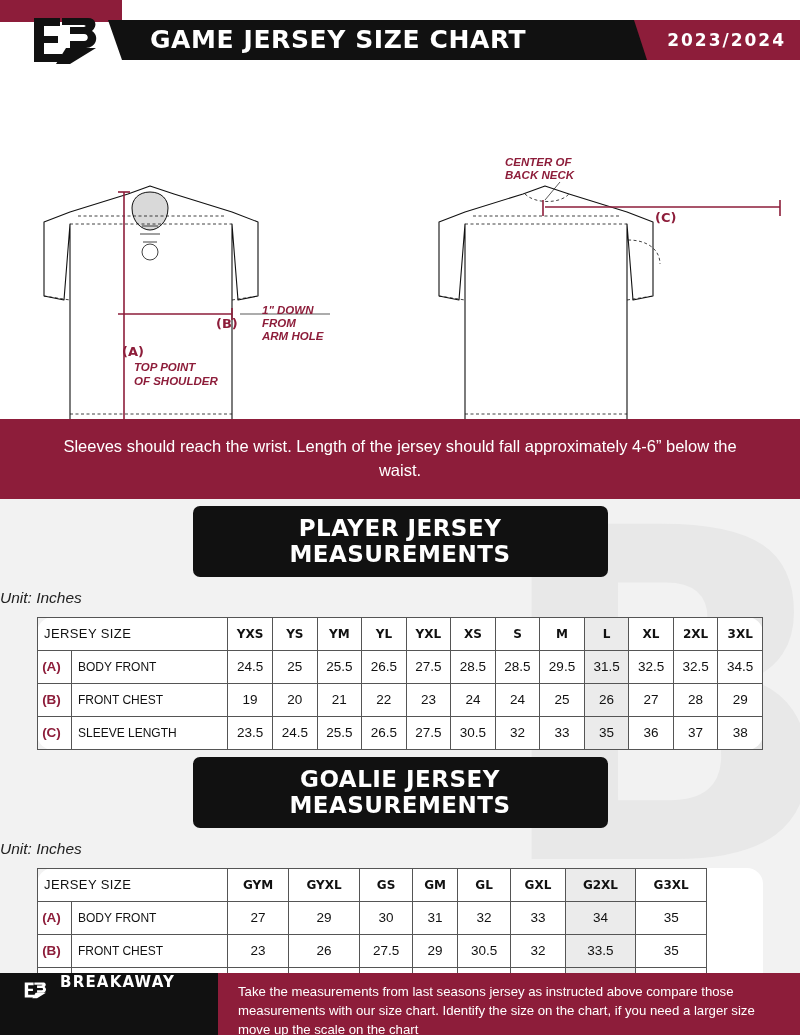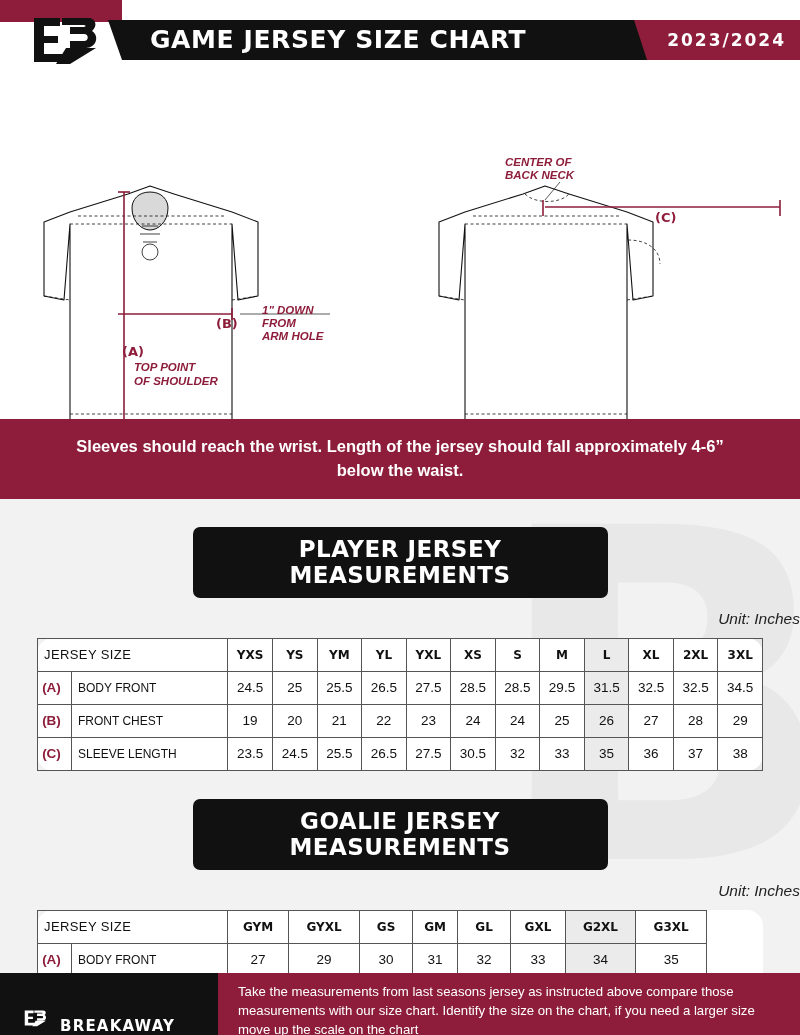--- a/index.html
+++ b/index.html
@@ -98,44 +98,43 @@
   
   .note-bar {
     position: relative;
     background: #8d1d3a;
     color: #ffffff;
     text-align: center;
     padding: 16px 60px;
     font-size: 16.5px;
     line-height: 1.45;
     z-index: 2;
-    font-weight: bold;
   }
 
   
   .section-wrap {
     position: relative;
     z-index: 2;
-    padding-top: 28px;
+    padding-top: 7px;
   }
   .section-title {
     margin: 0 auto;
     width: 415px;
     background: #111111;
     color: #ffffff;
     text-align: center;
     font-size: 23px;
     font-weight: bold;
     letter-spacing: 0.5px;
     padding: 9px 0 10px;
     border-radius: 7px;
     font-family: "DejaVu Sans", sans-serif;
   }
   .unit {
-    text-align: right;
+    text-align: left;
     font-style: italic;
     font-size: 15.5px;
     color: #222;
     margin: 12px 0 10px;
   }
 
   
   table {
     border-collapse: collapse;
     background: #ffffff;
@@ -180,21 +179,21 @@
     position: absolute;
     left: 0; bottom: 0;
     width: 800px; height: 62px;
     display: flex;
     z-index: 3;
   }
   .footer-left {
     width: 218px;
     background: #111111;
     display: flex;
-    align-items: flex-end;
+    align-items: flex-start;
     padding-left: 22px;
   }
   .footer-brand {
     color: #ffffff;
     font-size: 15px;
     font-weight: bold;
     letter-spacing: 1.2px;
     margin-left: 12px;
     font-family: "DejaVu Sans", sans-serif;
   }

